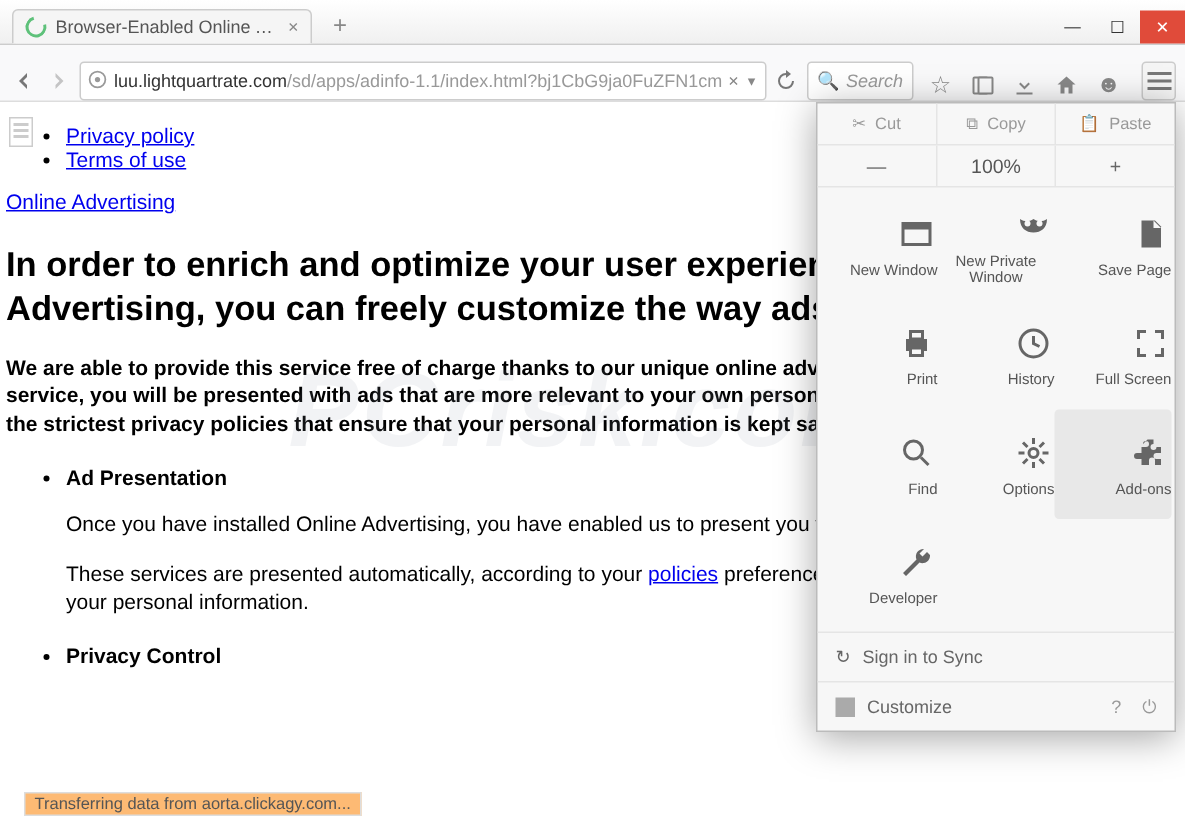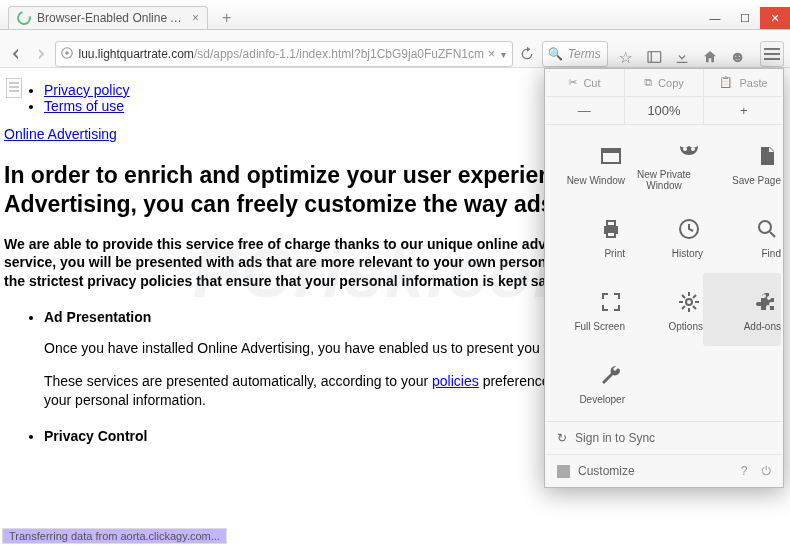--- a/index.html
+++ b/index.html
@@ -40,21 +40,21 @@
 .content li { font-size: 14px; }
 .content a { color: #0000EE; text-decoration: underline; }
 .sect-link { display: inline-block; margin-top: 12px; font-size: 14px; }
 .h1 { font-size: 23px; font-weight: bold; margin-top: 18px; line-height: 1.25; }
 .h2 { font-size: 17px; font-weight: bold; margin-top: 18px; }
 .para { font-size: 14px; font-weight: bold; margin-top: 16px; line-height: 1.35; }
 .subul { margin-top: 16px; margin-left: 40px; }
 .subul li { font-weight: bold; font-size: 14px; margin-top: 18px; }
 .subp { font-size: 14px; margin: 14px 0 0 40px; line-height: 1.35; font-weight: normal; }
 
-.statusbar { position: absolute; bottom: 2px; left: 2px; background: #c4b5fd; border: 1px solid #ddd; font-size: 11px; color: #555; padding: 1px 6px; }
+.statusbar { position: absolute; bottom: 2px; left: 16px; background: #fdba74; border: 1px solid #ddd; font-size: 11px; color: #555; padding: 1px 6px; }
 
 .menu-panel { position: absolute; top: 68px; right: 6px; width: 240px; background: #f7f7f7; border: 1px solid #bbb; box-shadow: 0 4px 24px rgba(0,0,0,0.35); font-family: "Segoe UI", sans-serif; display: flex; flex-direction: column; }
 .menu-row { display: flex; border-bottom: 1px solid #e5e5e5; }
 .menu-row.ccp .cell3 { flex: 1; padding: 7px 0; text-align: center; font-size: 11px; color: #999; display: flex; align-items: center; justify-content: center; gap: 6px; }
 .cell3 + .cell3 { border-left: 1px solid #e5e5e5; }
 .menu-row.zoom .cell3 { flex: 1; padding: 6px 0; text-align: center; font-size: 13px; color: #666; }
 .menu-row.zoom .mid { color: #555; }
 .menu-grid { display: flex; flex-wrap: wrap; padding: 2px; }
 .grid-item { width: 33.33%; height: 73px; display: flex; flex-direction: column; align-items: flex-end; justify-content: center; font-size: 10px; color: #555; gap: 5px; border-radius: 3px; }
 .grid-item.hl { background: #e8e8e8; }
@@ -108,21 +108,21 @@
     <span class="urlbar-clear">×</span>
     <span class="urlbar-drop">▾</span>
   </div>
   <div class="nav-btn">
       <svg viewBox="0 0 24 24">
         <path d="M12 4a8 8 0 108 8h-2a6 6 0 11-6-6v3l5-4-5-4z"></path>
       </svg>
     </div>
   <div class="searchbar">
     <span class="mag">🔍</span>
-    <span style="font-style:italic">Terms</span>
+    <span style="font-style:italic">Search</span>
   </div>
   <div class="toolbar-icons">
     <span class="ticon">☆</span>
     <span class="ticon">
         <svg width="16" height="16" viewBox="0 0 24 24" fill="#888">
           <rect x="3" y="4" width="14" height="16" rx="1" fill="none" stroke="#888" stroke-width="2"></rect>
           <rect x="8" y="4" width="14" height="16" rx="1" fill="#f9f9fa" stroke="#888" stroke-width="2"></rect>
         </svg>
       </span>
     <span class="ticon">
@@ -235,33 +235,33 @@
           <svg viewBox="0 0 24 24">
             <circle cx="12" cy="12" r="9" fill="none" stroke="#666" stroke-width="2"></circle>
             <path d="M12 7v5l4 2" stroke="#666" stroke-width="2" fill="none"></path>
           </svg>
         </div>
         <span>History</span>
       </div>
     <div class="grid-item">
         <div class="gi">
           <svg viewBox="0 0 24 24">
+            <path d="M3 3h6v2H5v4H3zM21 3h-6v2h4v4h2zM3 21h6v-2H5v-4H3zM21 21h-6v-2h4v-4h2z"></path>
+          </svg>
+        </div>
+        <span>Full Screen</span>
+      </div>
+    <div class="grid-item">
+        <div class="gi">
+          <svg viewBox="0 0 24 24">
             <circle cx="10" cy="10" r="6" fill="none" stroke="#666" stroke-width="2"></circle>
             <path d="M15 15l5 5" stroke="#666" stroke-width="2"></path>
           </svg>
         </div>
         <span>Find</span>
-      </div>
-    <div class="grid-item">
-        <div class="gi">
-          <svg viewBox="0 0 24 24">
-            <path d="M3 3h6v2H5v4H3zM21 3h-6v2h4v4h2zM3 21h6v-2H5v-4H3zM21 21h-6v-2h4v-4h2z"></path>
-          </svg>
-        </div>
-        <span>Full Screen</span>
       </div>
     <div class="grid-item">
         <div class="gi">
           <svg viewBox="0 0 24 24">
             <circle cx="12" cy="12" r="3" fill="none" stroke="#666" stroke-width="2"></circle>
             <path d="M12 2v4M12 18v4M2 12h4M18 12h4M5 5l3 3M16 16l3 3M19 5l-3 3M8 16l-3 3" stroke="#666" stroke-width="2"></path>
           </svg>
         </div>
         <span>Options</span>
       </div>

